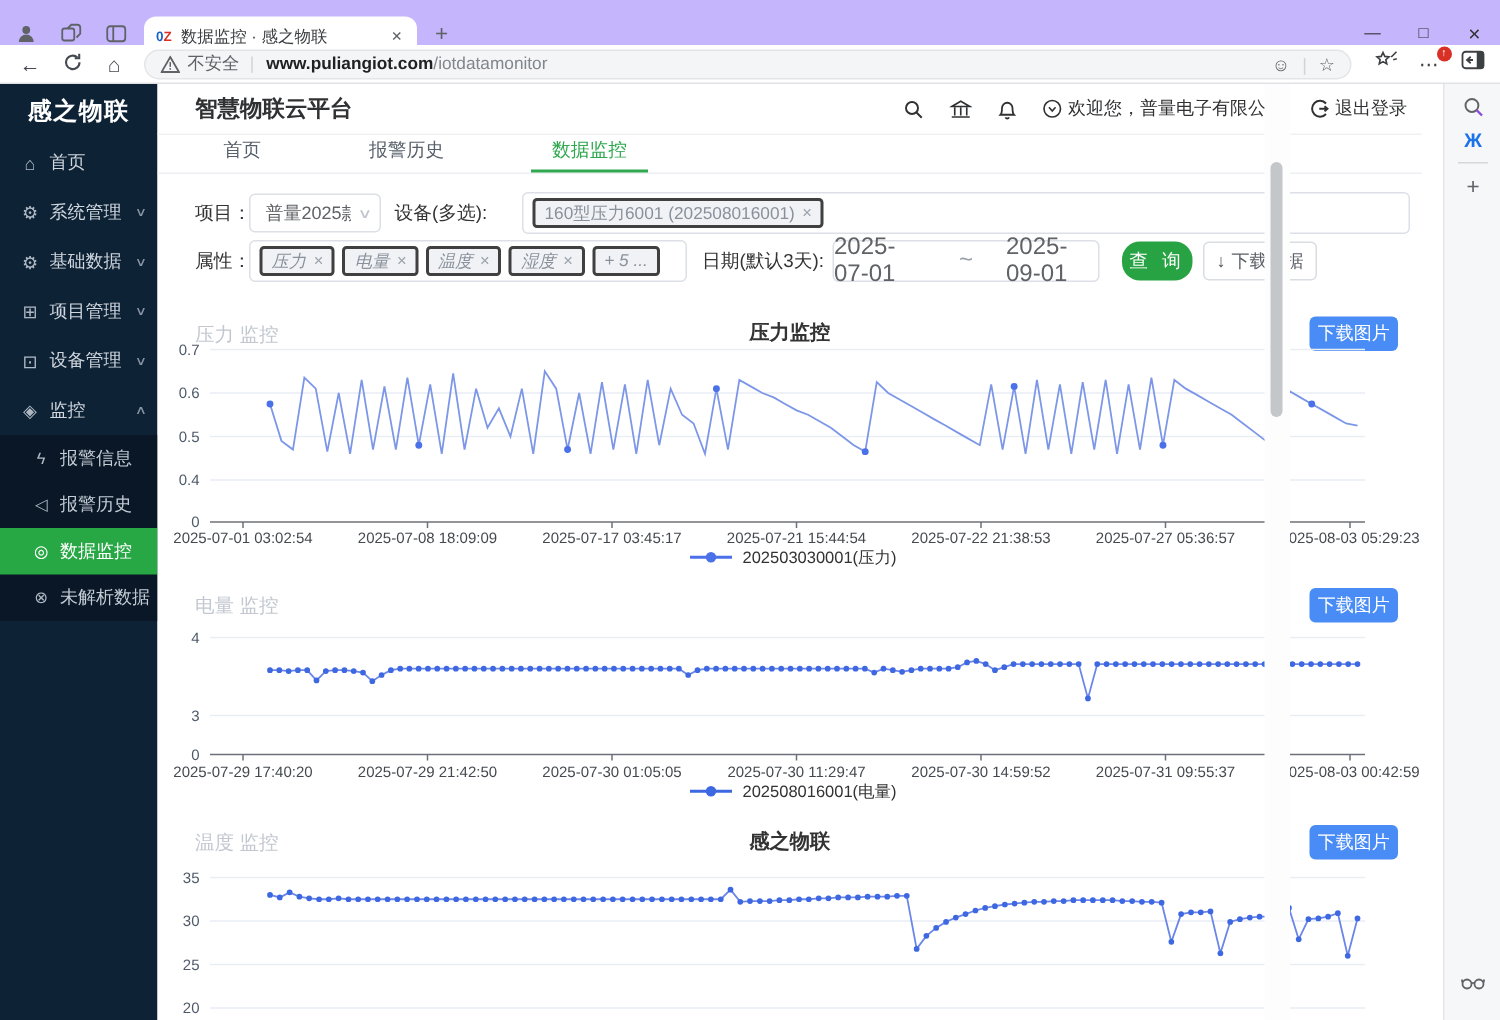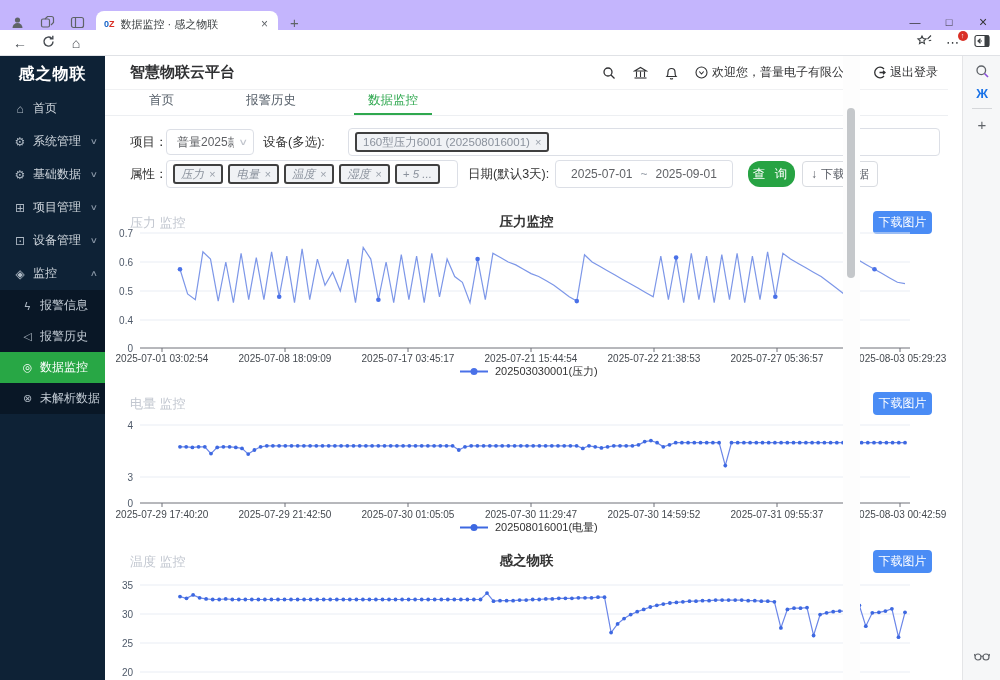--- a/index.html
+++ b/index.html
@@ -64,21 +64,21 @@
   .ptab { font-size:12.5px; color:#57606a; padding:0 14px 6px 14px; }
   .ptab.active { color:#2fa84f; border-bottom:2px solid #2fa84f; padding-bottom:4px; }
 
   
   .flabel { font-size:12.5px; color:#333; line-height:28px; }
   .fbox { border:1px solid #dcdfe6; border-radius:4px; background:#fff; display:flex; align-items:center; }
   .select { height:26px; padding:0 6px 0 10px; font-size:12px; color:#606266; }
   .select .chev { margin-left:6px; color:#c0c4cc; font-size:9px; transform:scaleX(1.5); }
   .tag { height:20px; background:#f0f2f5; border:2px solid #404040; border-radius:3px; color:#8a919c; font-size:11.5px; display:flex; align-items:center; padding:0 6px; white-space:nowrap; }
   .tag .x { margin-left:5px; color:#9aa1ab; font-size:11px; }
-  .datebox { font-size:12px; color:#606266; justify-content:center; gap:8px; }
+  .datebox { font-size:16px; color:#606266; justify-content:center; gap:22px; }
   .btn-green { background:#27a343; color:#fff; font-size:12.5px; border-radius:12px; display:flex; align-items:center; justify-content:center; letter-spacing:3px; }
   .btn-plain { background:#fff; border:1px solid #d9dce1; color:#5a5e66; font-size:12px; border-radius:4px; display:flex; align-items:center; justify-content:center; gap:4px; }
   .btn-blue { background:#4a8cf5; color:#fff; font-size:12px; border-radius:4px; display:flex; align-items:center; justify-content:center; }
 
   .sec-label { font-size:13px; color:#c2c7d0; }
   .chart-title { position:absolute; left:0; width:100%; text-align:center; font-size:13.5px; font-weight:bold; color:#333; }
 
   svg text { font-family:"Liberation Sans","DejaVu Sans",sans-serif; }
 
   
@@ -132,20 +132,38 @@
 
   <div class="urlbar">
     <span class="nav-ic" style="margin-left:6px;">←</span>
     <span class="nav-ic">
       <svg width="13" height="13" viewBox="0 0 13 13" fill="none" stroke="#454a50" stroke-width="1.4">
           <path d="M11 6.5 a4.5 4.5 0 1 1 -1.4 -3.2"></path>
           <path d="M10.8 0.8 v3 h-3" fill="none"></path>
         </svg>
     </span>
     <span class="nav-ic">⌂</span>
+    <div class="pill">
+      <span class="warn-ic">
+        <svg width="13" height="12" viewBox="0 0 13 12">
+            <path d="M6.5 1 L12.3 11 H0.7 Z" fill="none" stroke="#5f6368" stroke-width="1.2"></path>
+            <rect x="6" y="4.4" width="1" height="3.2" fill="#5f6368"></rect>
+            <rect x="6" y="8.4" width="1" height="1.1" fill="#5f6368"></rect>
+          </svg>
+      </span>
+      <span class="insecure">不安全</span>
+      <span class="sep">|</span>
+      <span class="host">www.puliangiot.com</span>
+      <span class="path">/iotdatamonitor</span>
+      <span class="pill-right">
+        <span>☺</span>
+        <span class="vsep">|</span>
+        <span>☆</span>
+      </span>
+    </div>
     <div class="url-right">
       <span>
         <svg width="16" height="14" viewBox="0 0 16 14" fill="none" stroke="#3c4043" stroke-width="1.1">
             <path d="M6 2 l1.2 2.6 2.8 0.3 -2.1 1.9 0.6 2.8 -2.5-1.5 -2.5 1.5 0.6-2.8 -2.1-1.9 2.8-0.3 Z"></path>
             <path d="M11.5 5 l3.5-3.5 M12.8 6.8 l2.4-0.6"></path>
           </svg>
       </span>
       <span class="more-wrap">⋯<span class="badge">↑</span></span>
       <span>
         <svg width="16" height="14" viewBox="0 0 16 14" fill="none" stroke="#3c4043" stroke-width="1.2">

